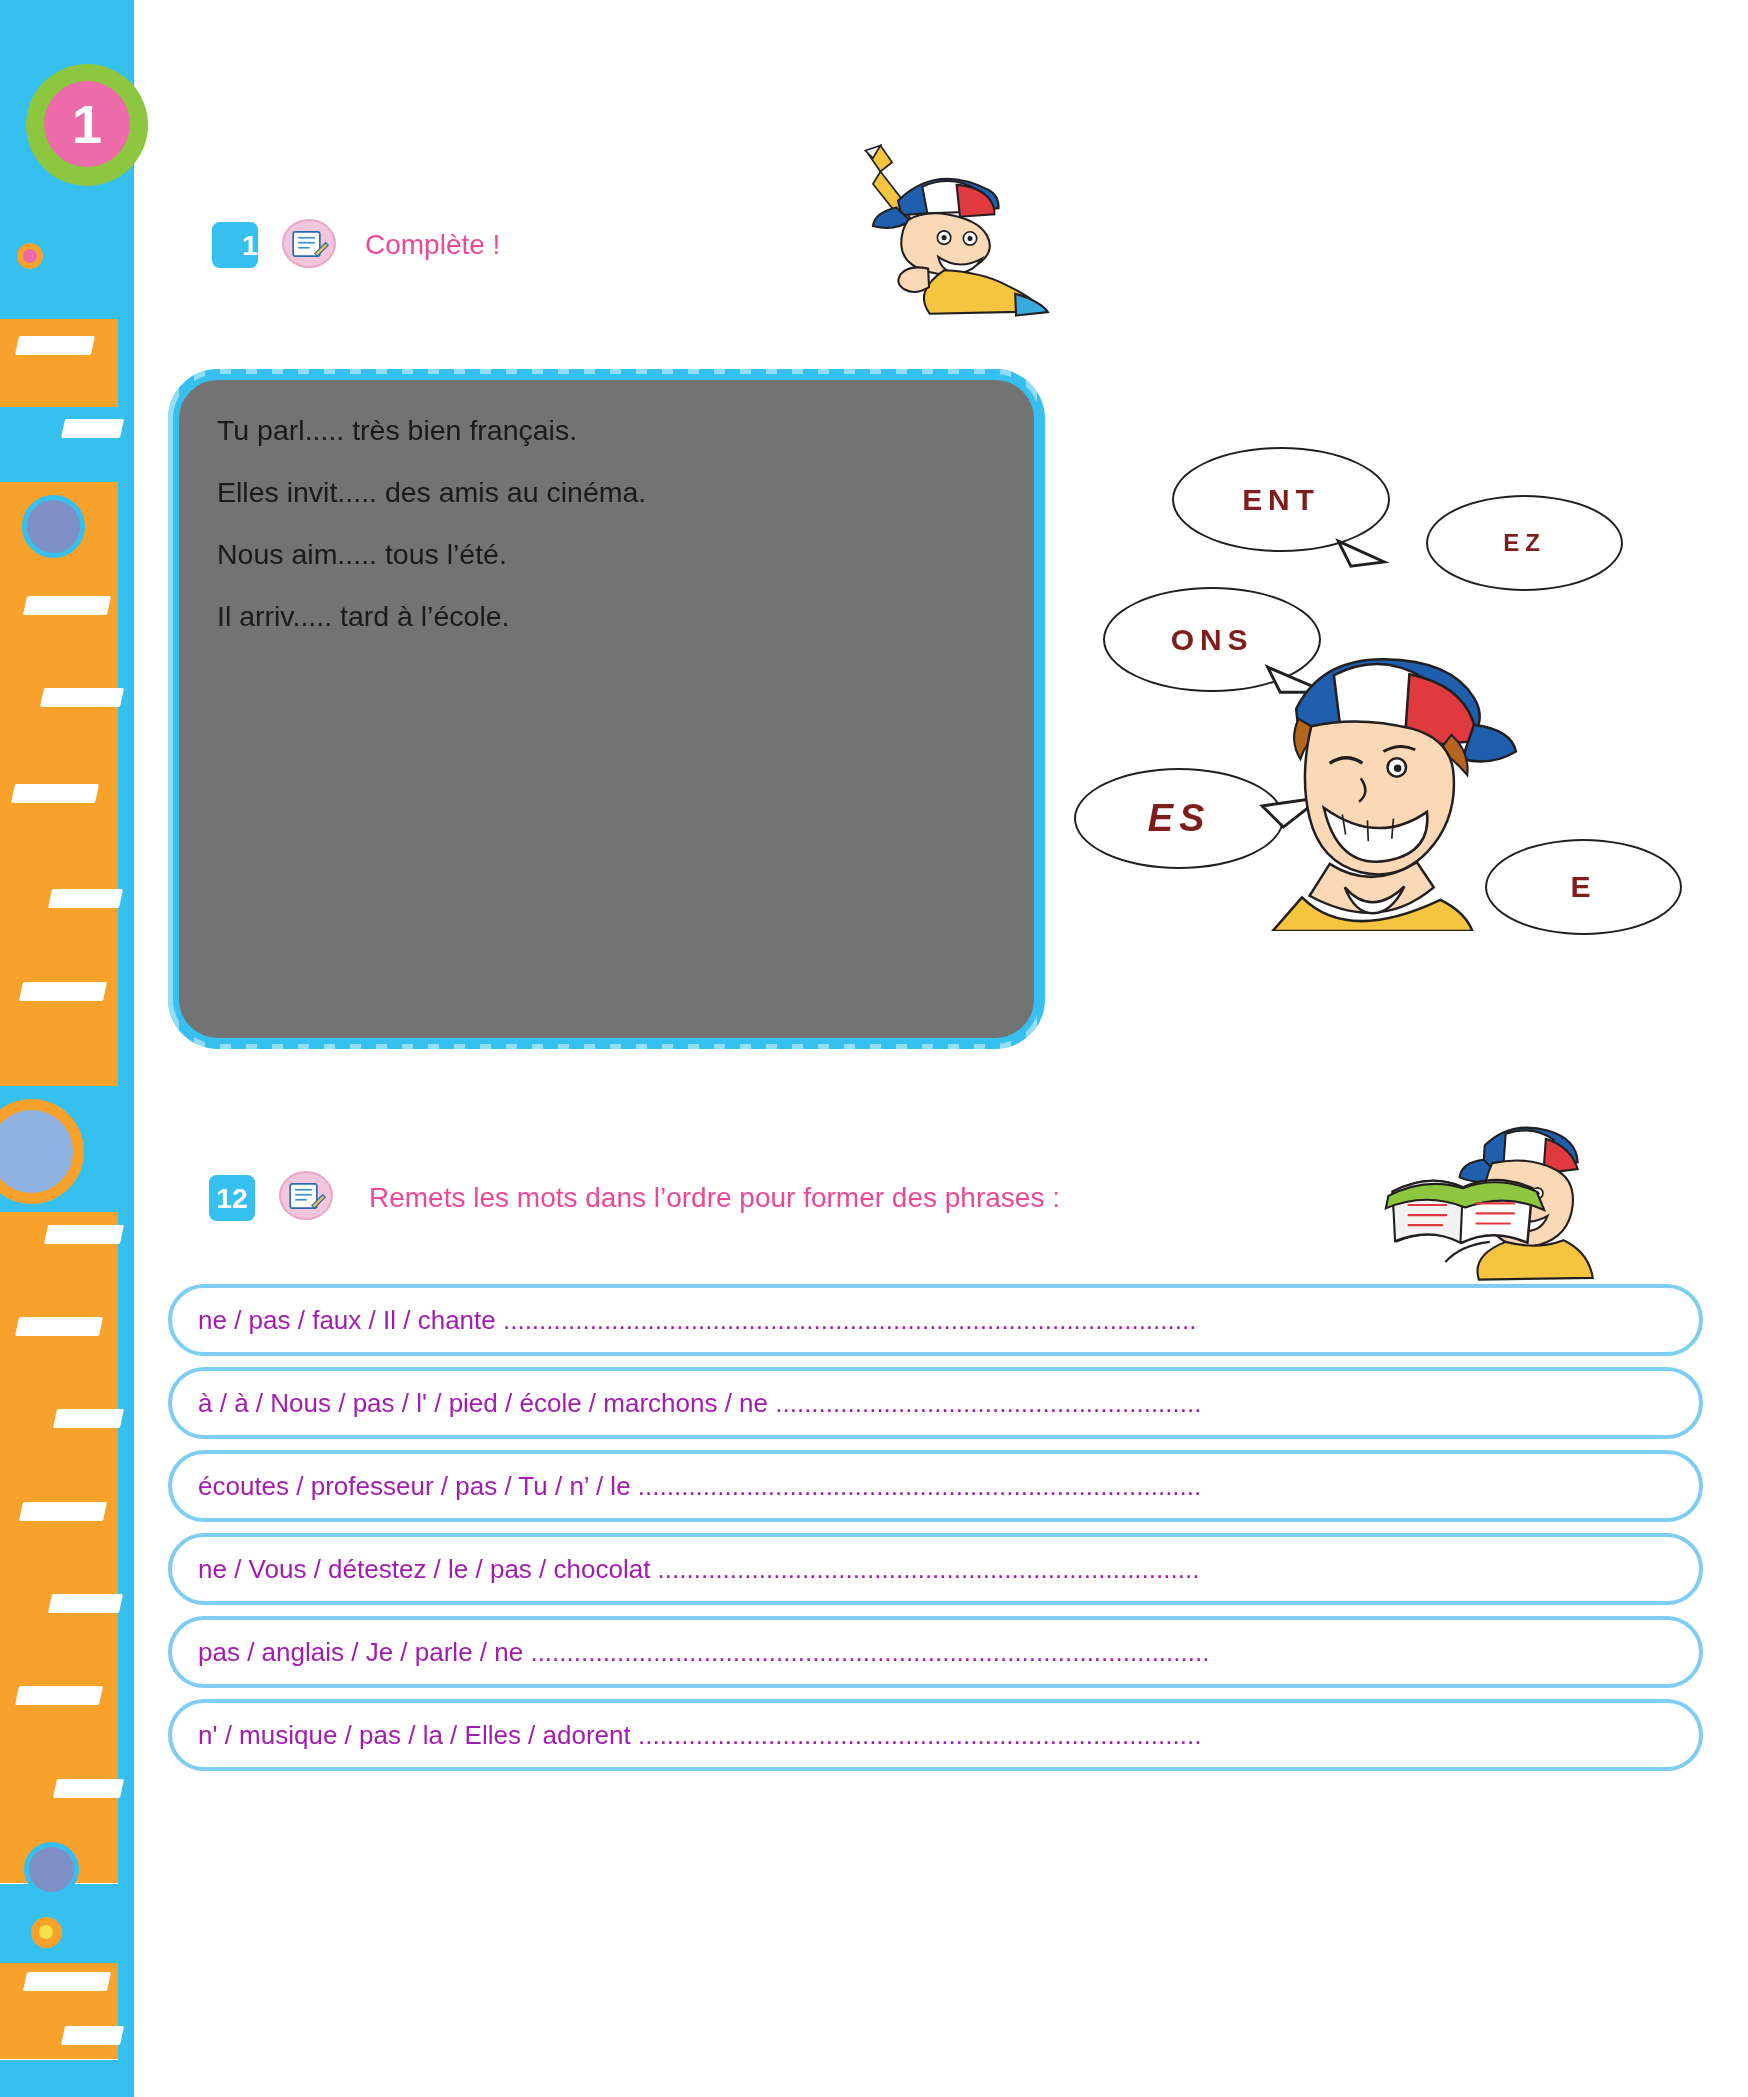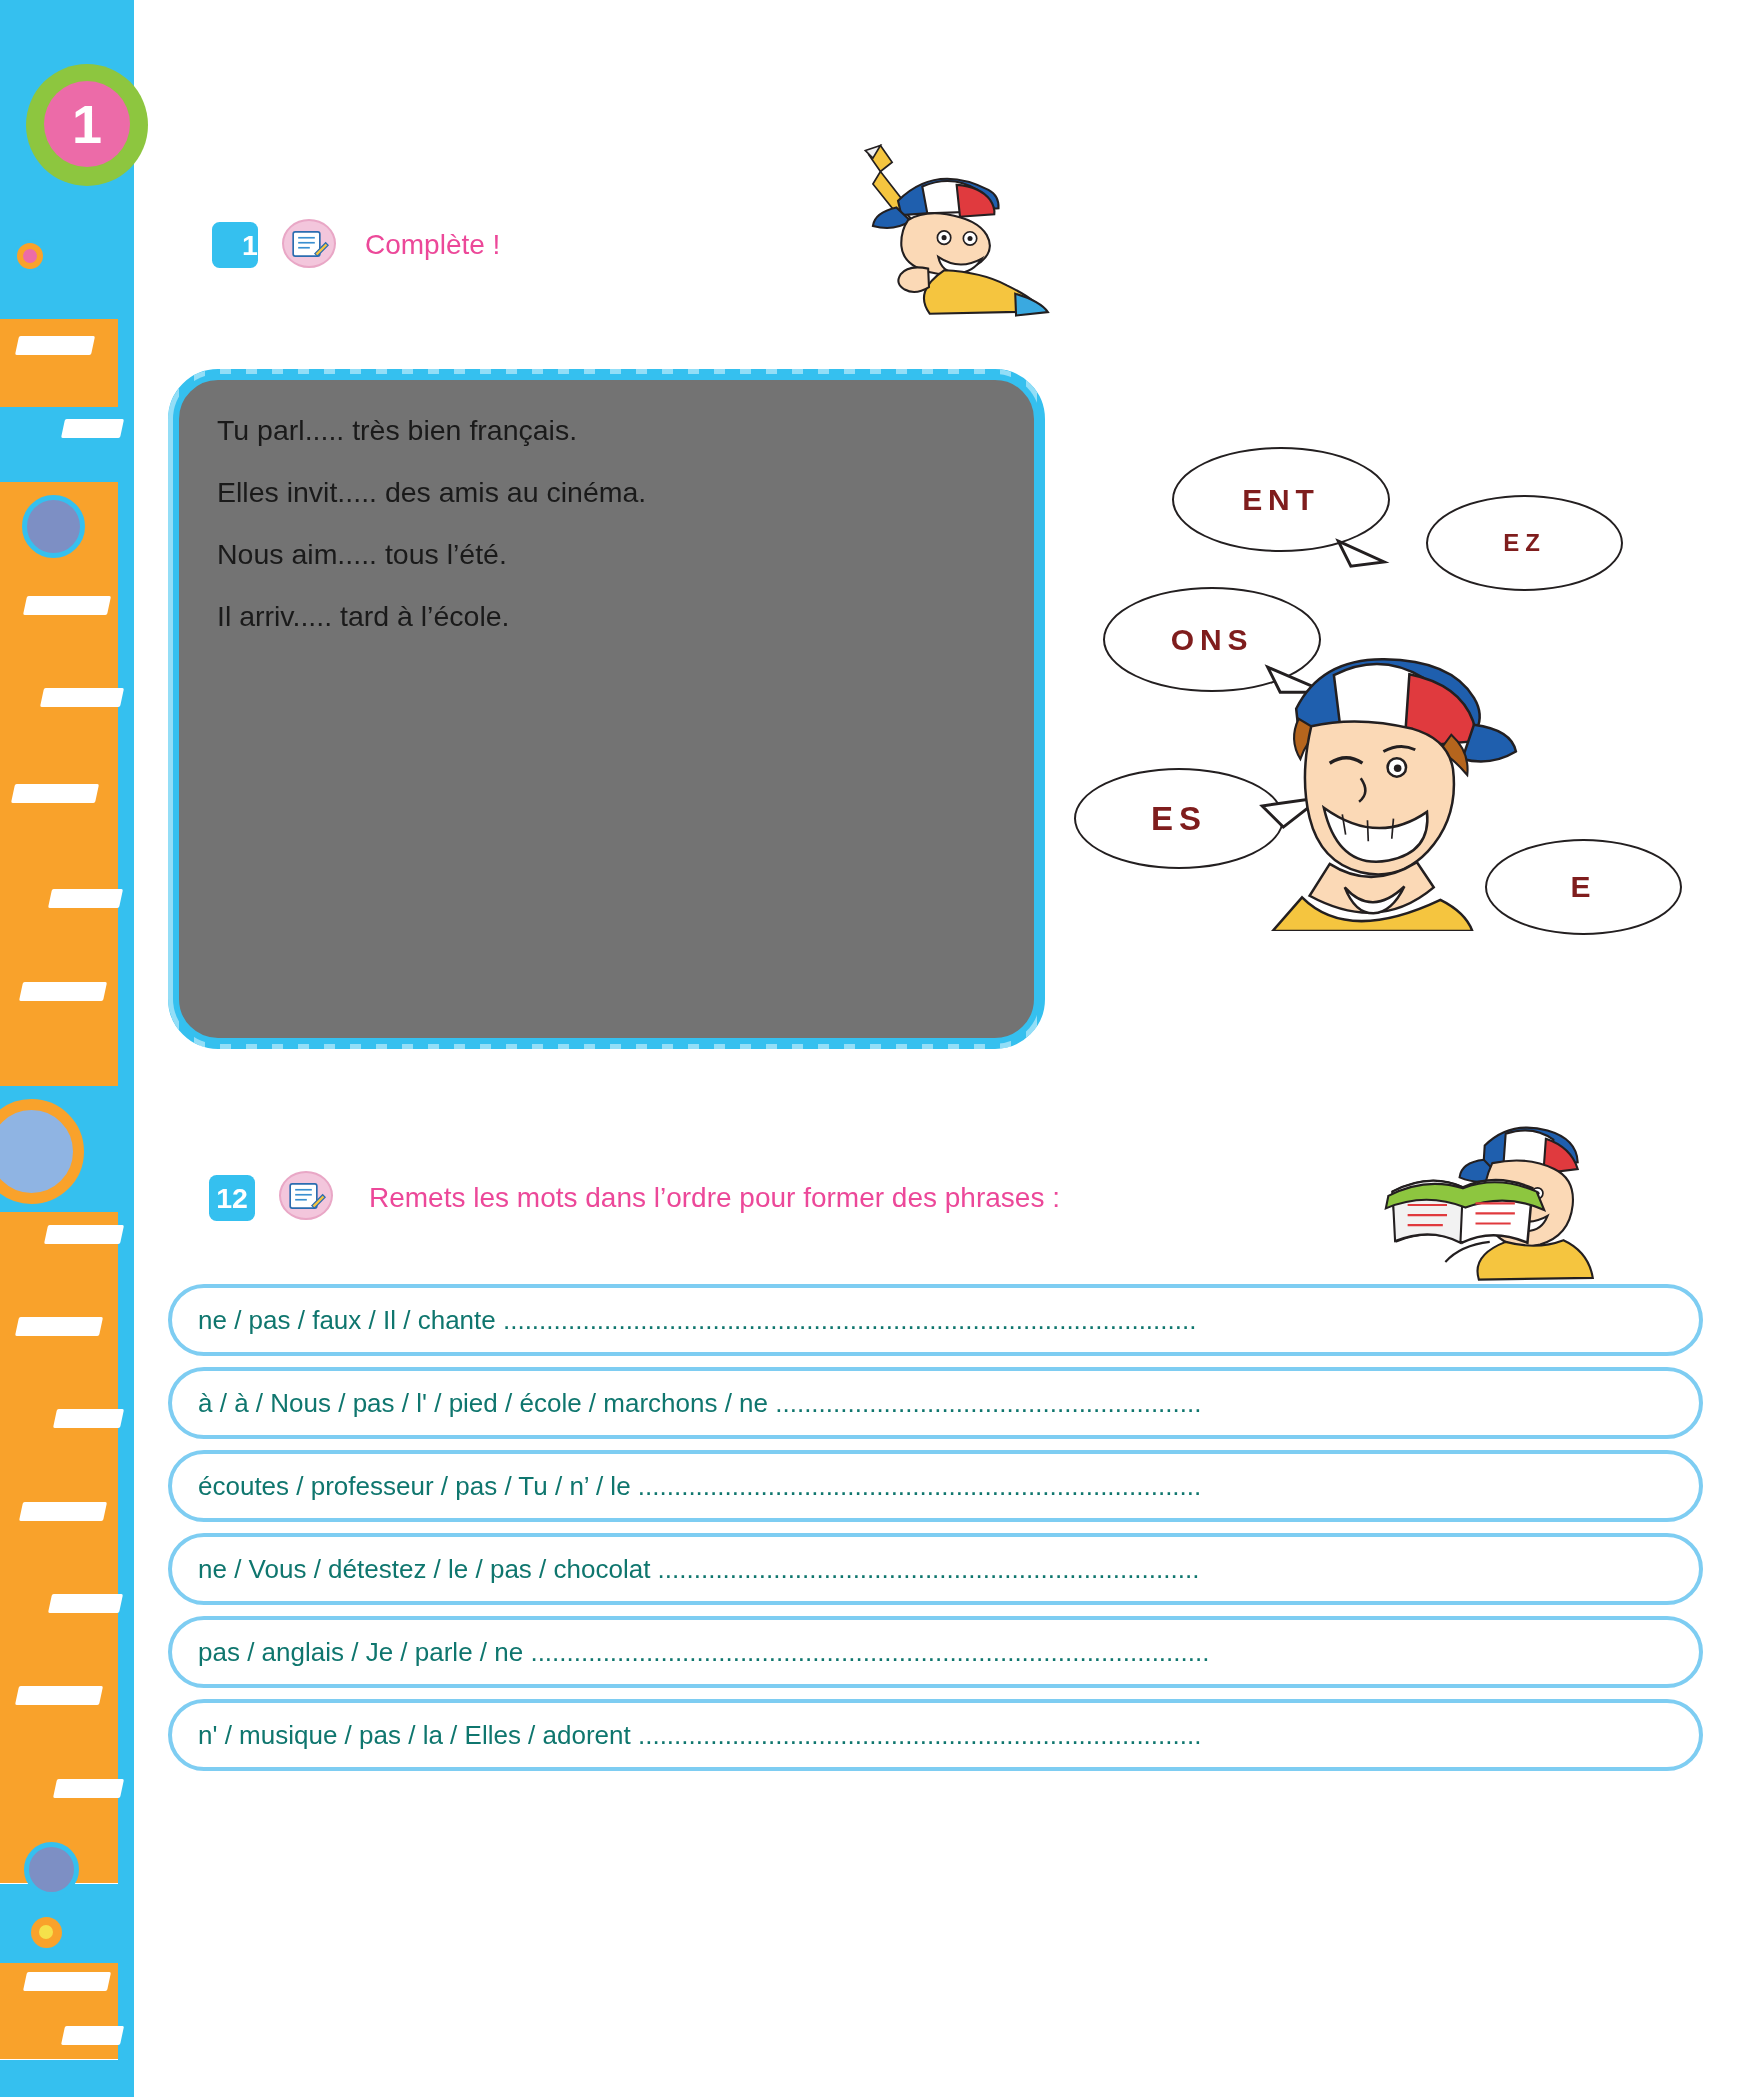--- a/index.html
+++ b/index.html
@@ -202,21 +202,21 @@
   .line-pill {
     position: absolute;
     height: 72px;
     border: 4.2px solid #7ecdf2;
     border-radius: 36px;
     background: #ffffff;
     display: flex;
     align-items: center;
     padding-left: 26px;
     font-size: 26px;
-    color: #0f766e;
+    color: #a21caf;
     font-family: "Liberation Sans", sans-serif;
     white-space: nowrap;
     overflow: hidden;
   }
 
   .char { position: absolute; }
 </style>
 </head>
 <body>
 
@@ -311,21 +311,21 @@
     <div class="ex11-item">Tu parl..... très bien français.</div>
     <div class="ex11-item">Elles invit..... des amis au cinéma.</div>
     <div class="ex11-item">Nous aim..... tous l’été.</div>
     <div class="ex11-item">Il arriv..... tard à l’école.</div>
   </div>
 </div>
 
 <div class="bubble" style="left:1172px; top:447px; width:218px; height:105px; font-size:30px;">ENT</div>
 <div class="bubble" style="left:1426px; top:495px; width:197px; height:96px; font-size:24px;">EZ</div>
 <div class="bubble" style="left:1103px; top:587px; width:218px; height:105px; font-size:30px;">ONS</div>
-<div class="bubble" style="left:1074px; top:768px; width:210px; height:101px; font-size:33px;">ES</div>
+<div class="bubble" style="left:1074px; top:768px; width:210px; height:101px; font-size:38px;font-style:italic;">ES</div>
 <div class="bubble" style="left:1485px; top:839px; width:197px; height:96px; font-size:30px;">E</div>
 
 <svg class="char" style="left:1334px; top:537px;" width="67" height="50" viewBox="0 0 160 120">
   <path d="M10 10 L120 60 L40 70 Z" fill="#ffffff" stroke="#231f20" stroke-width="7"></path>
 </svg>
 <svg class="char" style="left:1263px; top:663px;" width="76" height="50" viewBox="0 0 180 120">
   <path d="M10 10 L150 70 L40 70 Z" fill="#ffffff" stroke="#231f20" stroke-width="7"></path>
 </svg>
 <svg class="char" style="left:1258px; top:789px;" width="76" height="55" viewBox="0 0 180 130">
   <path d="M10 40 L150 20 L60 90 Z" fill="#ffffff" stroke="#231f20" stroke-width="7"></path>

